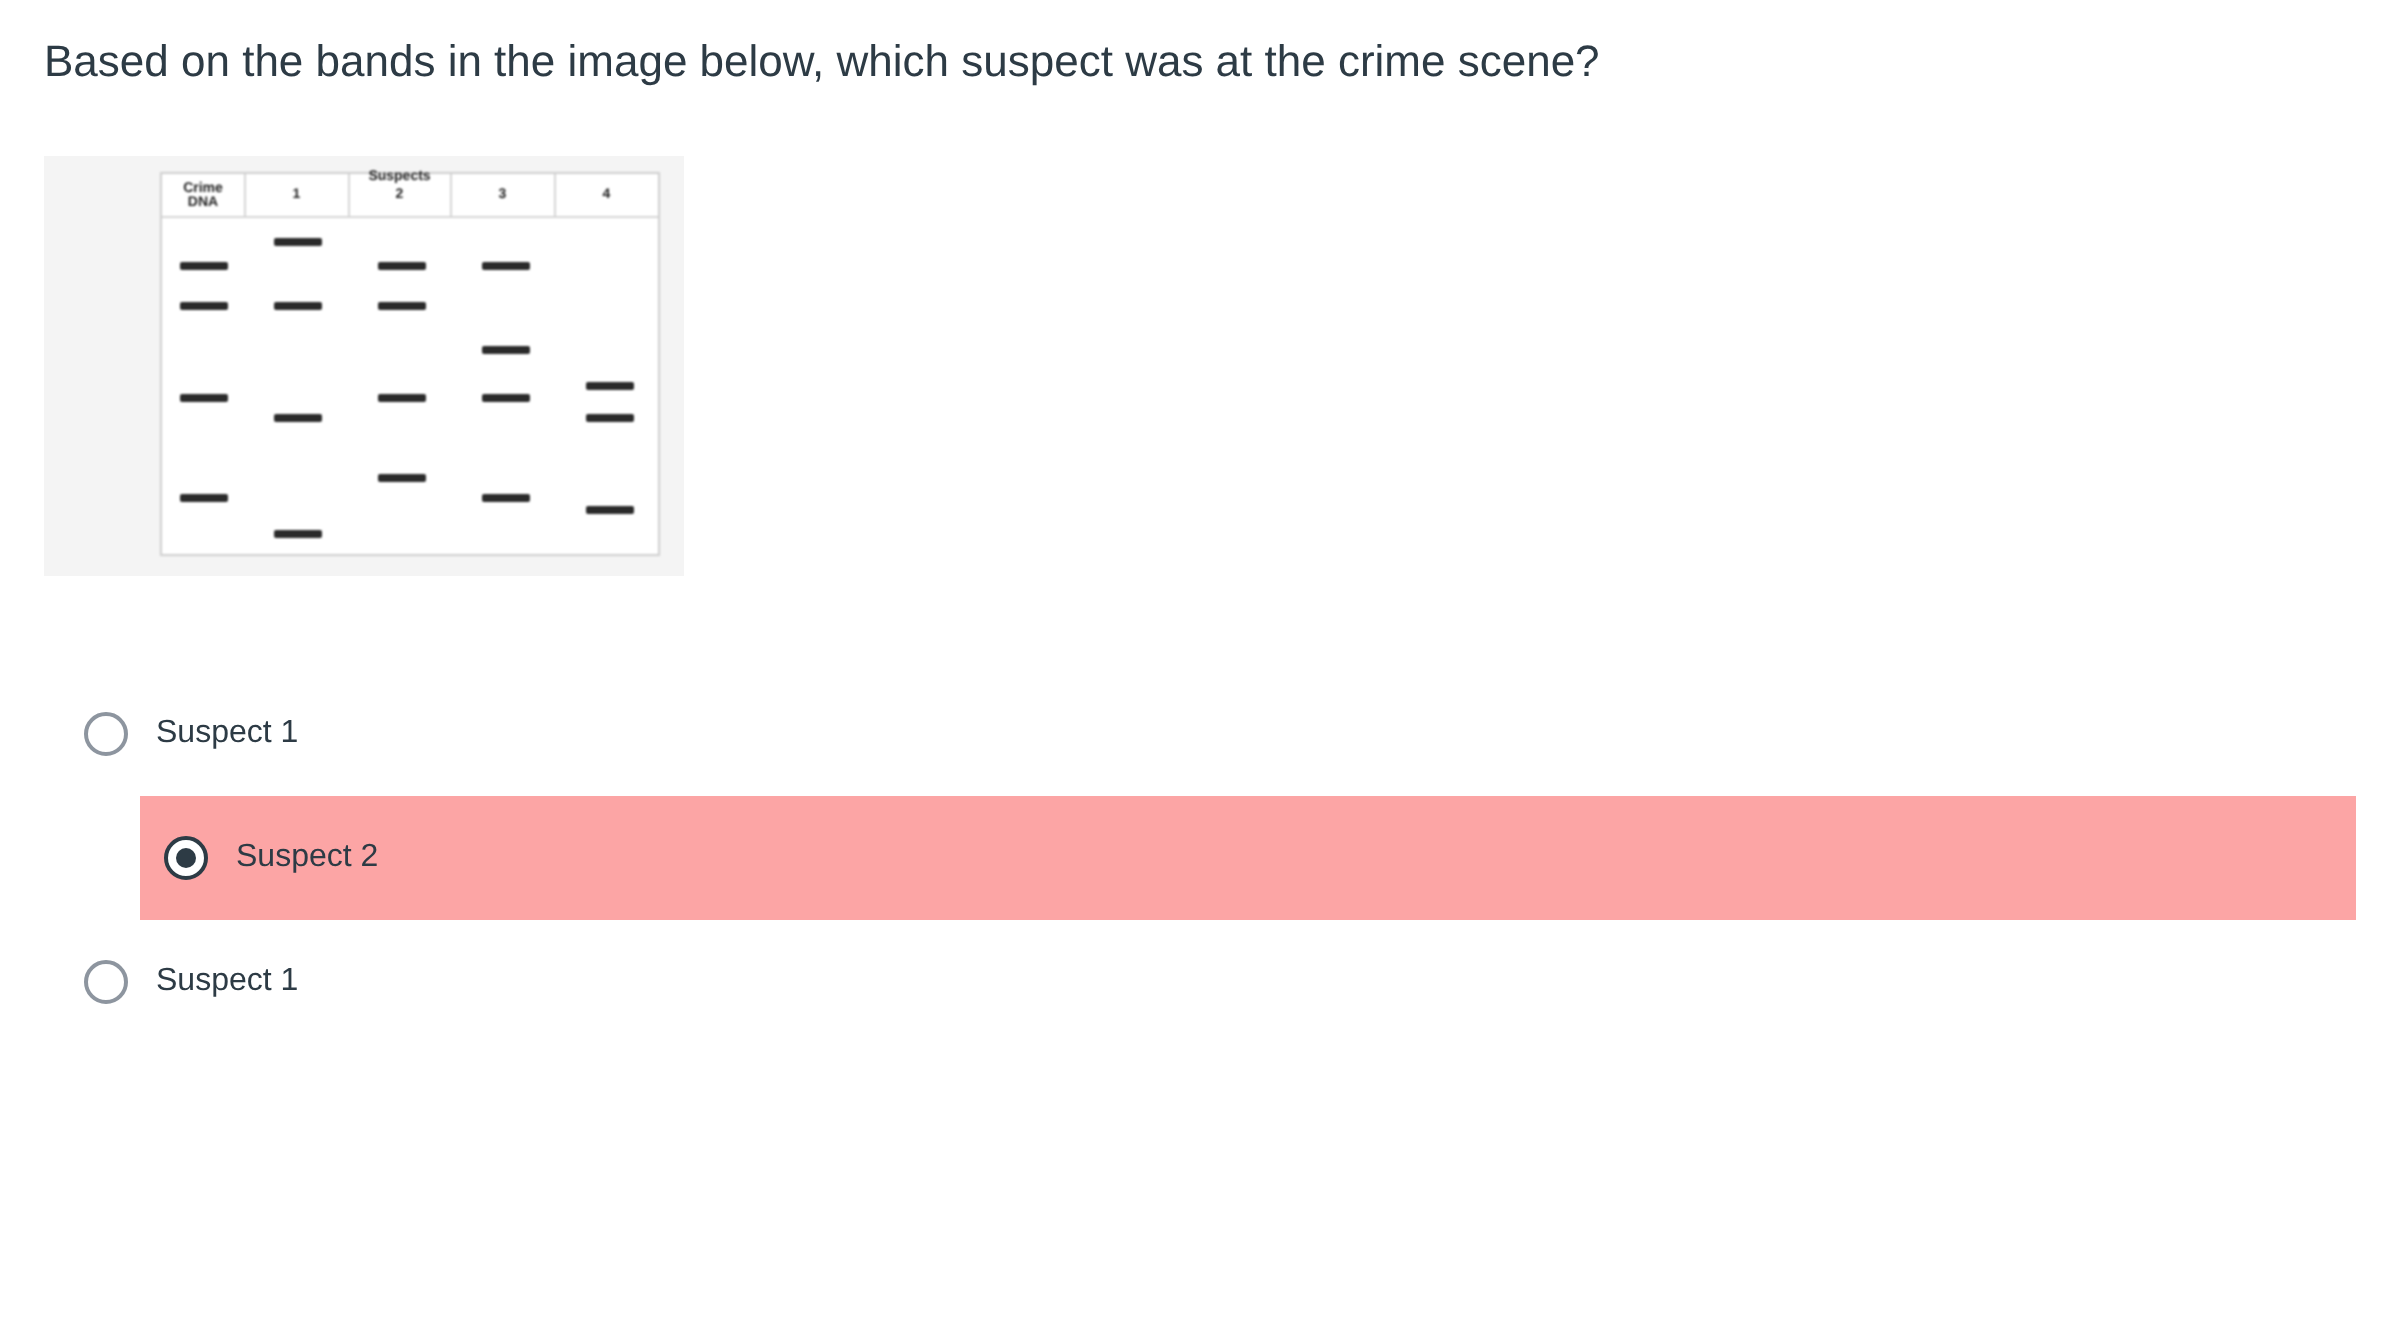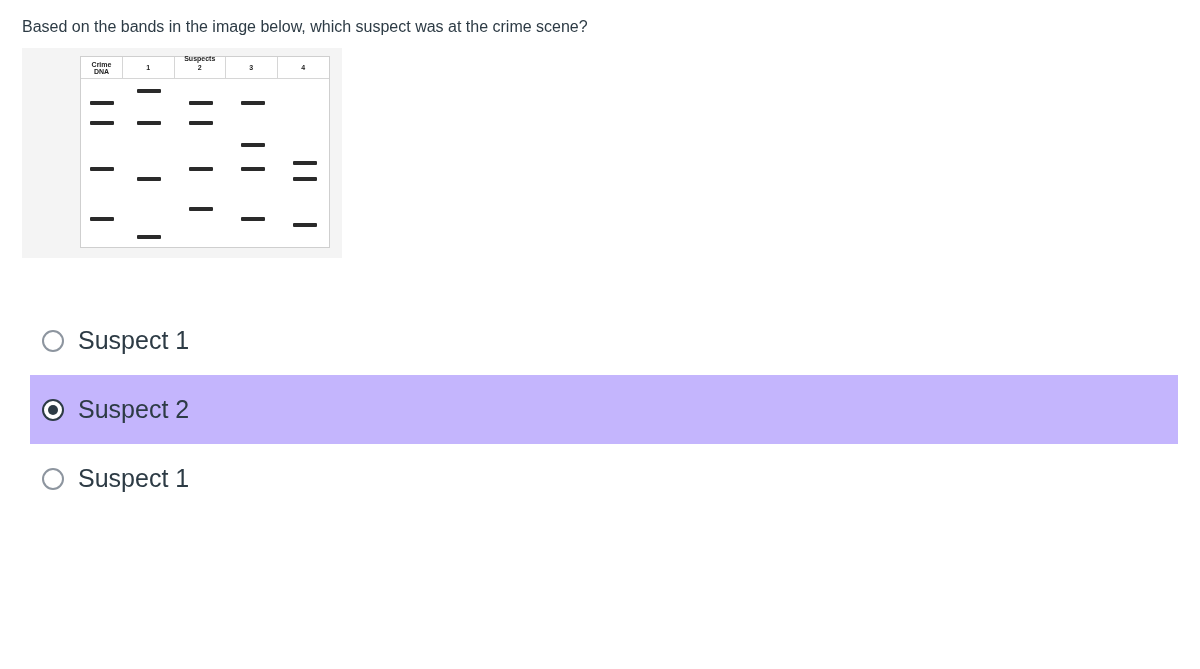--- a/index.html
+++ b/index.html
@@ -5,23 +5,23 @@
   * { box-sizing: border-box; margin: 0; padding: 0; }
   body {
     font-family: -apple-system, "Segoe UI", "Helvetica Neue", Arial, sans-serif;
     background: #fff;
     color: #2d3b45;
     width: 1200px;
     height: 669px;
     padding: 18px 22px;
   }
   .question {
-    font-size: 16px;
+    font-size: 22px;
     color: #2d3b45;
-    margin-bottom: 12px;
+    margin-bottom: 34px;
     font-weight: 400;
   }
   .gel-area {
     width: 320px;
     height: 210px;
     background: #f4f4f4;
     position: relative;
     margin-bottom: 48px;
     filter: blur(0.25px);
   }
@@ -100,26 +100,27 @@
   .s4 .b1 { top: 82px; }
   .s4 .b2 { top: 98px; }
   .s4 .b3 { top: 144px; }
 
   .options { margin-left: 8px; }
   .option {
     display: flex;
     align-items: center;
     gap: 14px;
     padding: 20px 12px;
-    font-size: 25px;
+    font-size: 16px;
     color: #2d3b45;
     cursor: pointer;
   }
   .option.selected {
-    background: #c4b5fd;
+    background: #fca5a5;
+    margin-left: 40px;
   }
   .radio {
     width: 22px;
     height: 22px;
     border: 2px solid #8d959f;
     border-radius: 50%;
     display: flex;
     align-items: center;
     justify-content: center;
     flex-shrink: 0;

